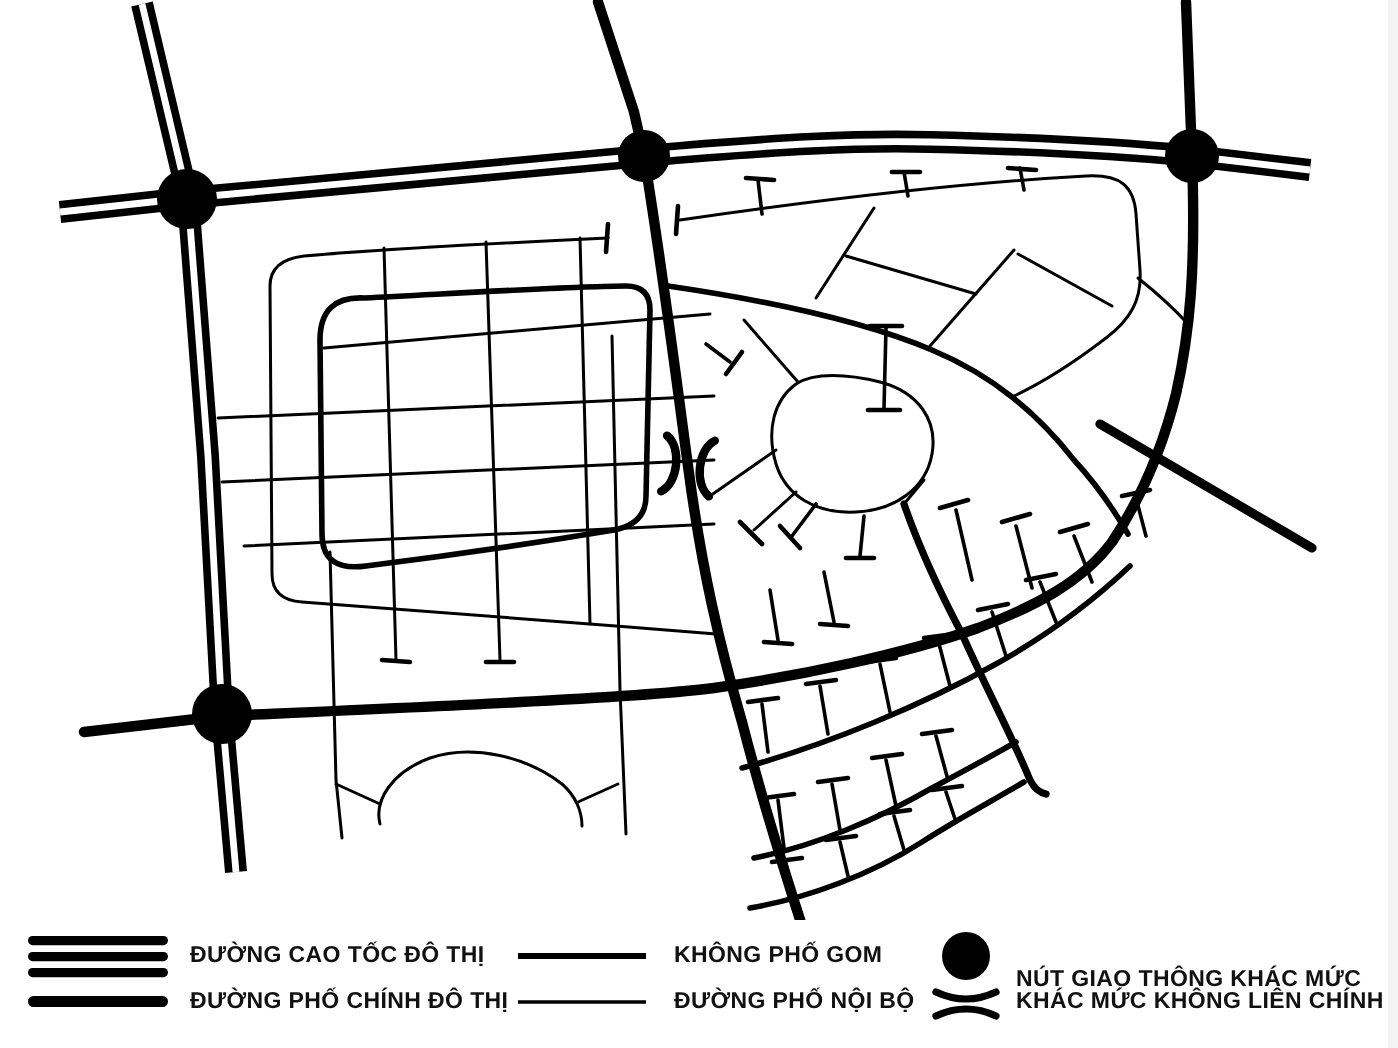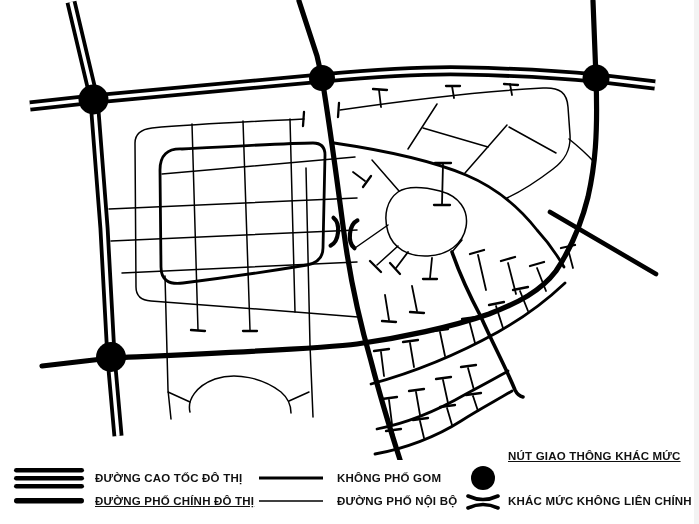--- a/index.html
+++ b/index.html
@@ -168,36 +168,36 @@
     <svg class="legend-symbol" style="left:13px;top:468px;" width="72" height="23">
       <rect class="lg-bar" x="1" y="0" width="70" height="4.6" rx="2.3"></rect>
       <rect class="lg-bar" x="1" y="8" width="70" height="4.6" rx="2.3"></rect>
       <rect class="lg-bar" x="1" y="16" width="70" height="4.6" rx="2.3"></rect>
     </svg>
     <div class="legend-label" style="left:95px;top:472px;">ĐƯỜNG CAO TỐC ĐÔ THỊ</div>
 
     <svg class="legend-symbol" style="left:13px;top:497px;" width="72" height="8">
       <rect class="lg-bar" x="1" y="1" width="70" height="5.5" rx="2.7"></rect>
     </svg>
-    <div class="legend-label" style="left:95px;top:495px;text-decoration:underline;">ĐƯỜNG PHỐ CHÍNH ĐÔ THỊ</div>
+    <div class="legend-label" style="left:95px;top:495px;">ĐƯỜNG PHỐ CHÍNH ĐÔ THỊ</div>
 
     <svg class="legend-symbol" style="left:257px;top:475px;" width="68" height="6">
       <line class="lg-line" x1="2" y1="3" x2="66" y2="3" style="stroke-width:3;"></line>
     </svg>
     <div class="legend-label" style="left:337px;top:472px;">KHÔNG PHỐ GOM</div>
 
     <svg class="legend-symbol" style="left:257px;top:499px;" width="68" height="4">
       <line class="lg-line" x1="2" y1="2" x2="66" y2="2" style="stroke-width:1.7;"></line>
     </svg>
     <div class="legend-label" style="left:337px;top:495px;text-align:right;">ĐƯỜNG PHỐ NỘI BỘ</div>
 
     <svg class="legend-symbol" style="left:470px;top:465px;" width="26" height="26">
       <circle cx="13" cy="13" r="12" fill="#000"></circle>
     </svg>
-    <div class="legend-label" style="left:508px;top:450px;text-decoration:underline;">NÚT GIAO THÔNG KHÁC MỨC</div>
+    <div class="legend-label" style="left:508px;top:484px;">NÚT GIAO THÔNG KHÁC MỨC</div>
 
     <svg class="legend-symbol" style="left:466px;top:492px;" width="34" height="20">
       <path class="lg-bowtie" d="M 2,4 Q 17,11 32,4"></path>
       <path class="lg-bowtie" d="M 2,16 Q 17,9 32,16"></path>
     </svg>
     <div class="legend-label" style="left:508px;top:495px;">KHÁC MỨC KHÔNG LIÊN CHÍNH</div>
 
   </div>
 </div>
 

